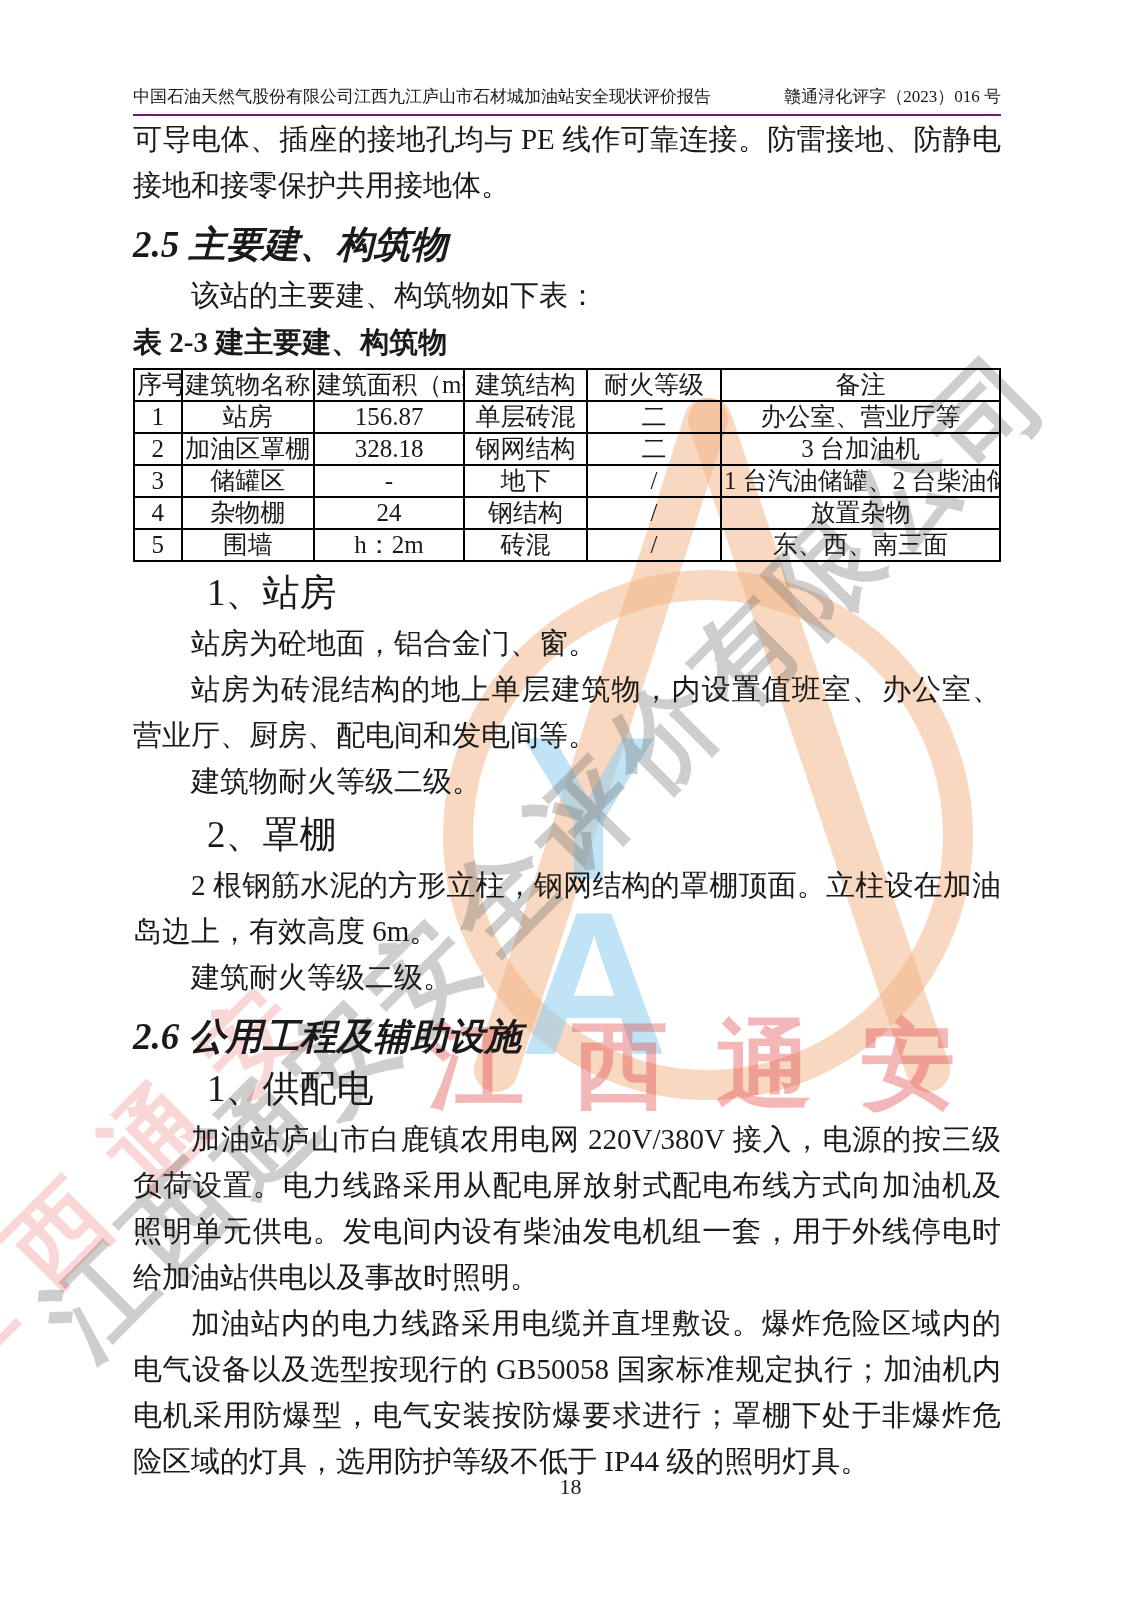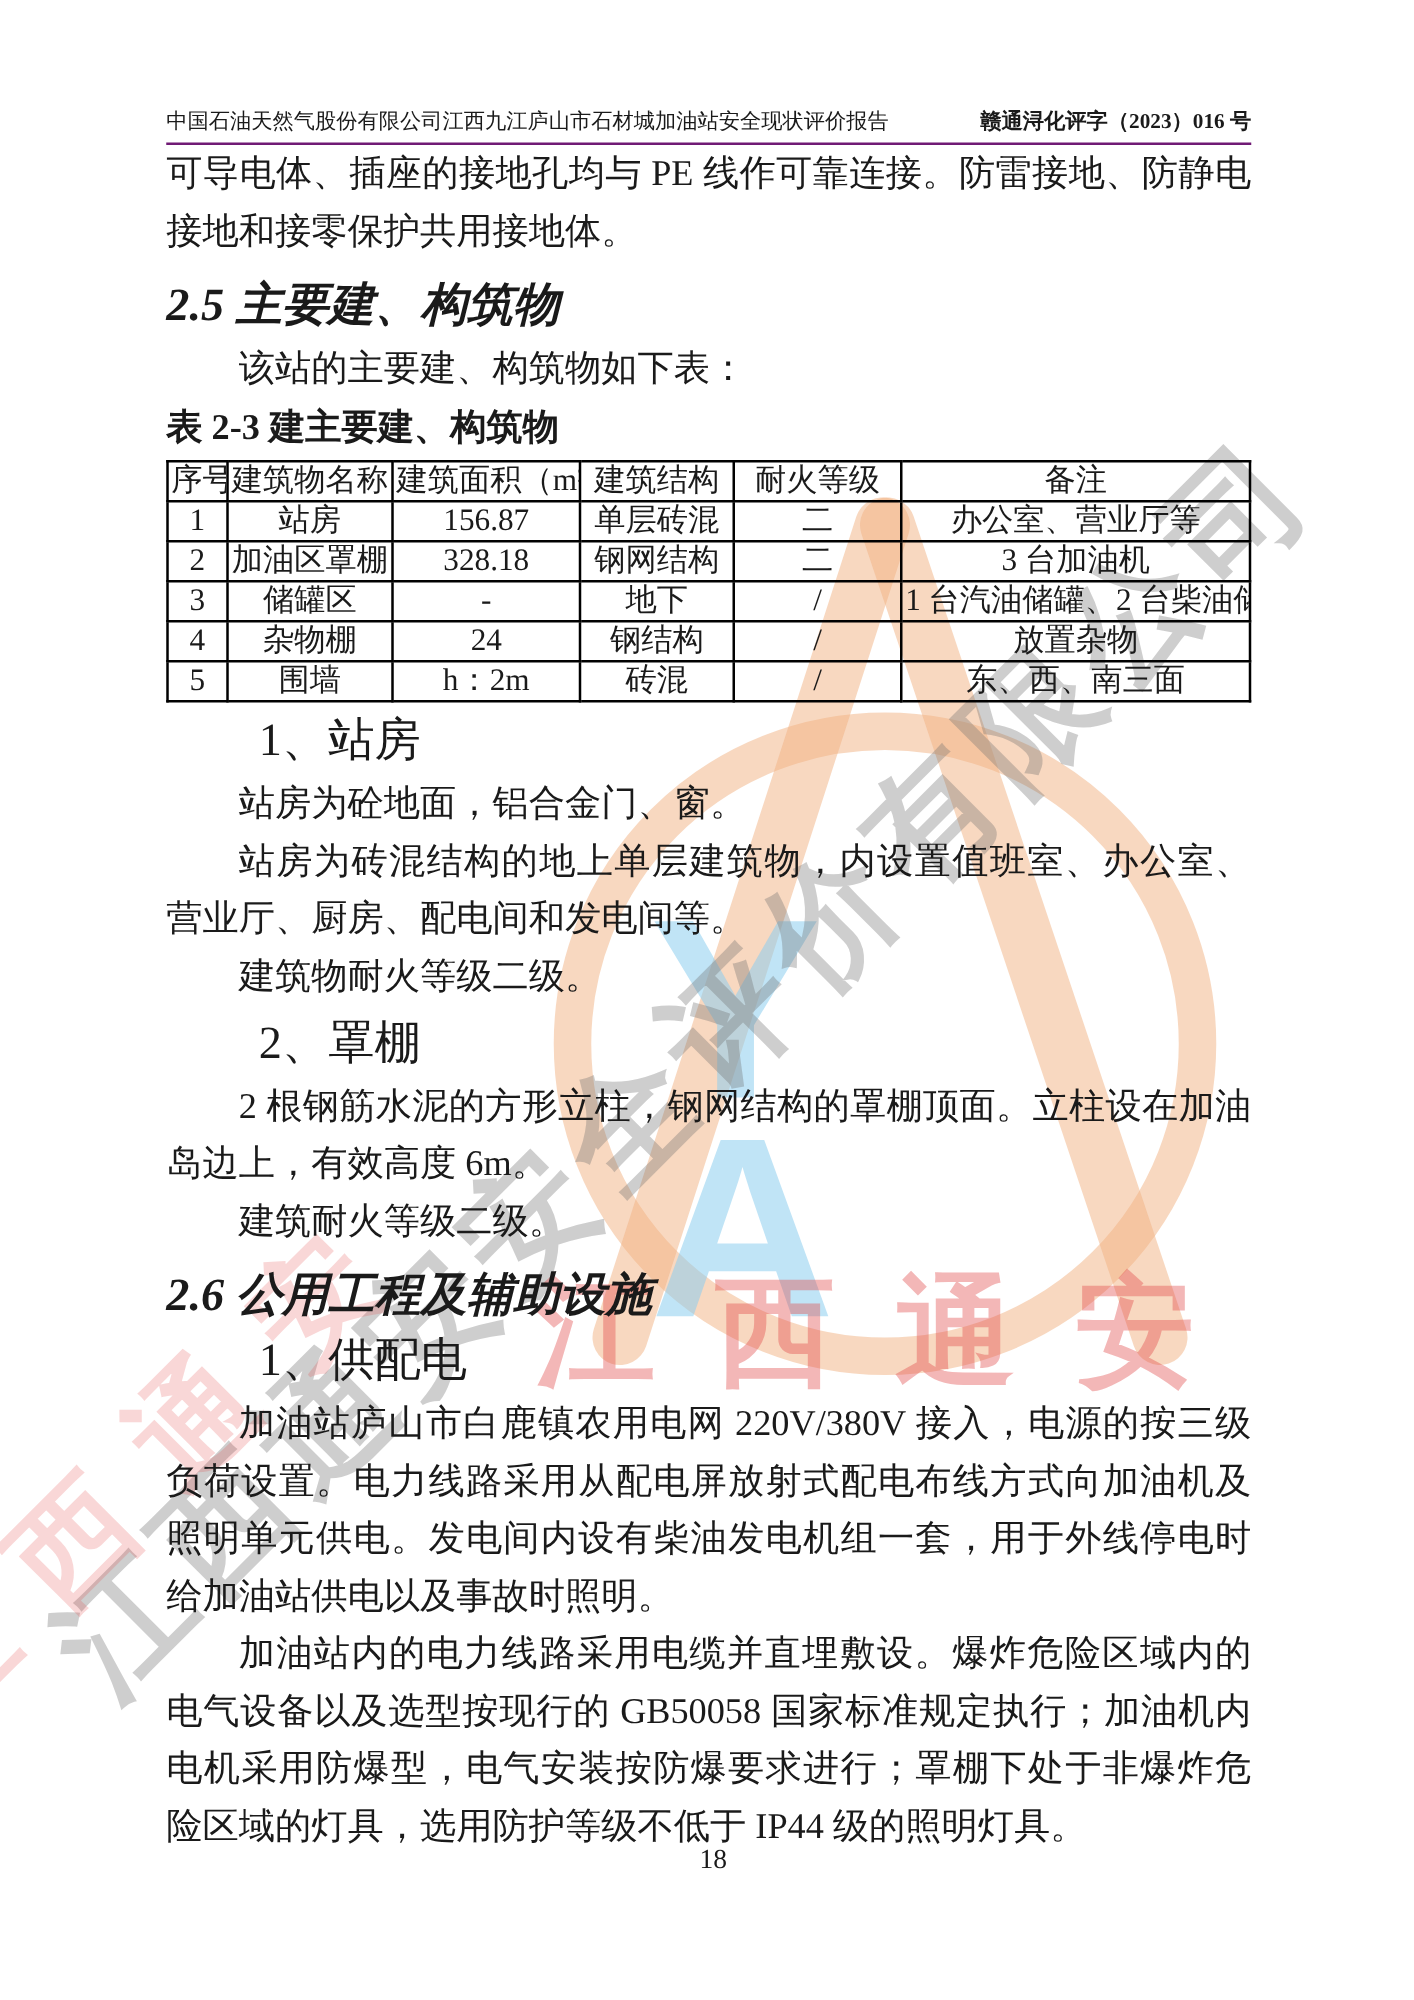--- a/index.html
+++ b/index.html
@@ -45,21 +45,21 @@
   }
   .wm-logo{position:absolute;left:388px;top:380px;}
   
   .content{position:relative;z-index:2;padding:0 130px 0 133px;}
   .doc-header{
     padding-top:86px;padding-bottom:6px;
     border-bottom:2px solid #701a75;
     display:flex;justify-content:space-between;align-items:flex-end;
     font-size:17px;line-height:22px;
   }
-  .doc-header .right{font-weight:bold;white-space:nowrap;}
+  .doc-header .right{font-weight:normal;white-space:nowrap;}
   p.body-line{font-size:29px;line-height:46px;margin:0;text-align:justify;}
   p.indent{text-indent:2em;}
   .p-top{margin-top:16px;}
   h2.sec{
     font-size:37px;font-weight:bold;margin:16px 0 6px 0;line-height:42px;
     font-family:"Liberation Serif","DejaVu Serif",serif;
     font-style:italic;
   }
   h3.sub{font-size:37px;font-weight:normal;margin:8px 0 4px 0;line-height:46px;text-indent:2em;}
   .tbl-title{font-size:29px;font-weight:bold;text-align:left;margin:4px 0 6px 0;line-height:40px;}

